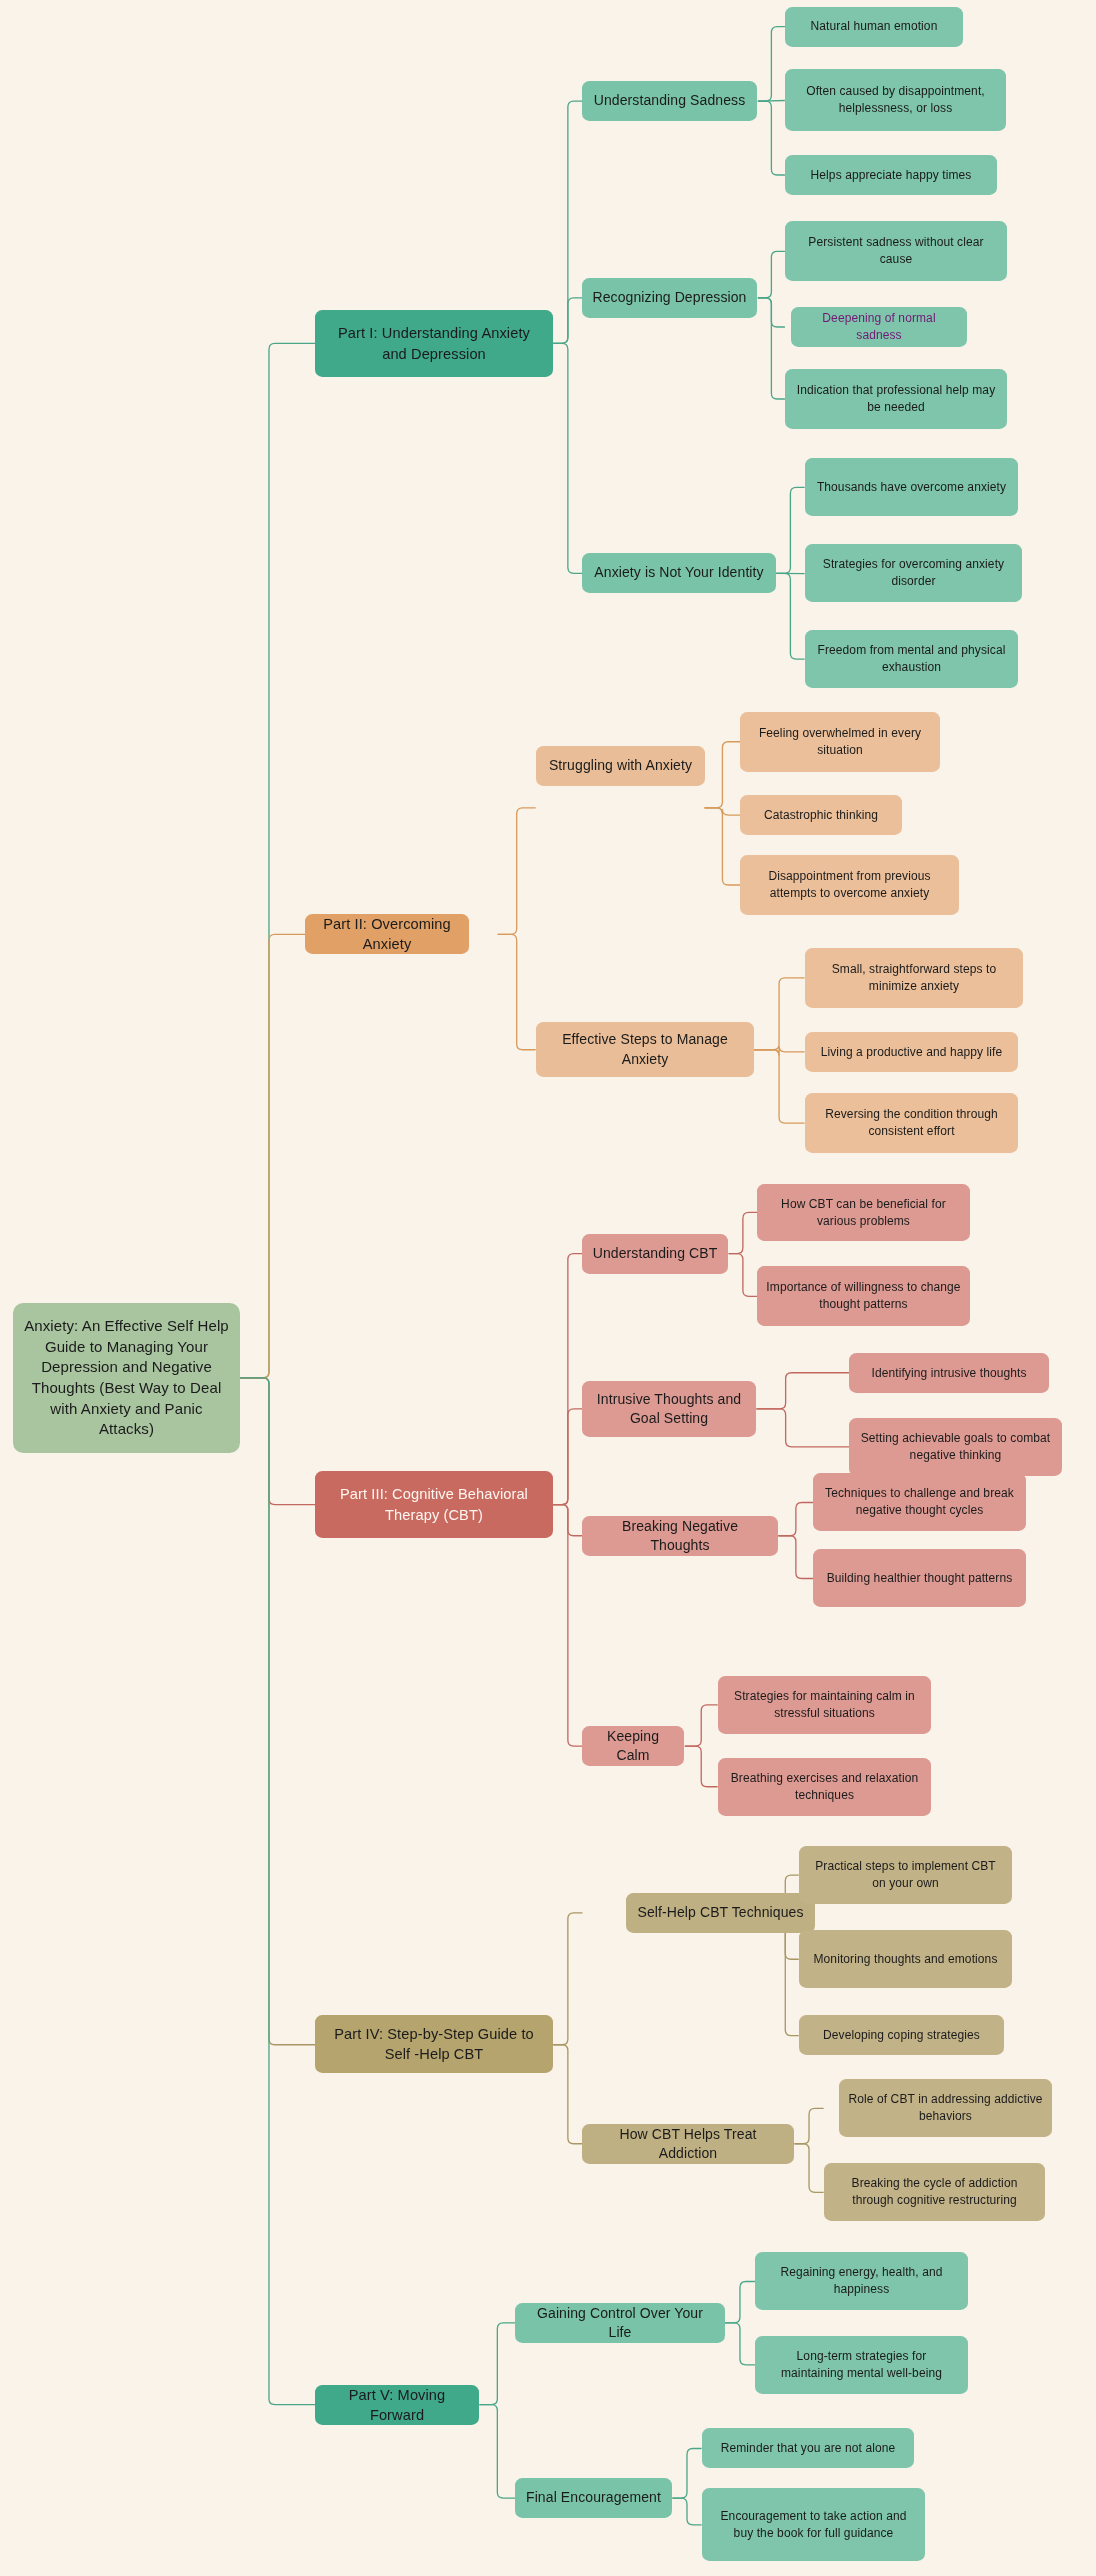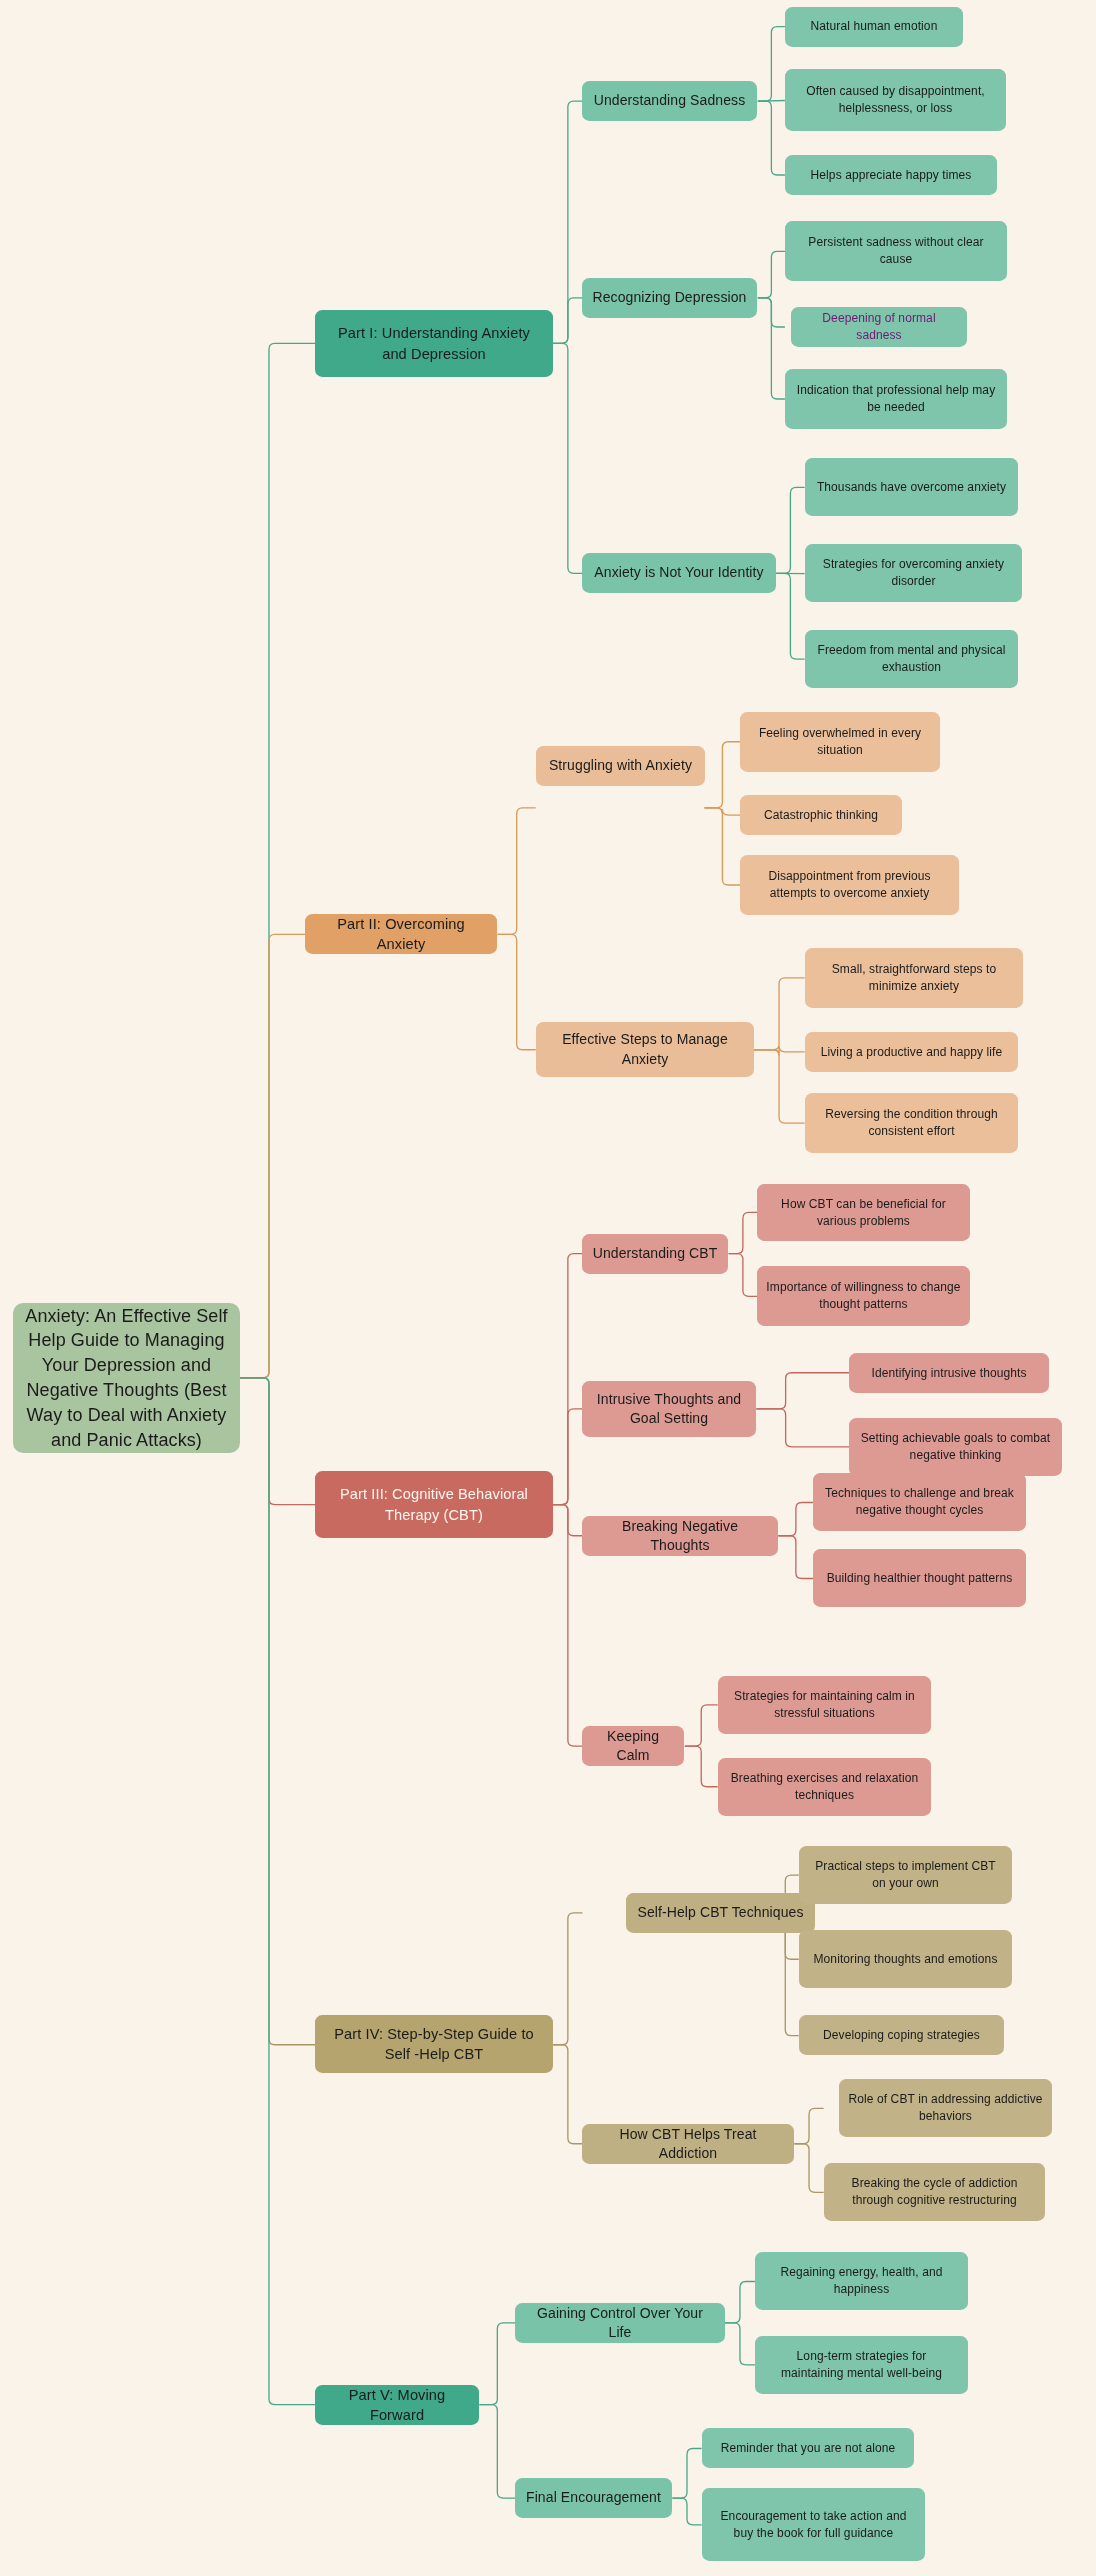--- a/index.html
+++ b/index.html
@@ -35,21 +35,21 @@
     border-radius: 7.3px;
     padding: 4.4px 8.8px;
     line-height: 1.38;
     color: #1b1b1b;
     letter-spacing: 0.1px;
     word-wrap: break-word;
     overflow-wrap: break-word;
   }
   .node span { display: block; width: 100%; }
   .node.root {
-    font-size: 18px;
+    font-size: 15px;
     border-radius: 10.2px;
   }
   .node.lvl1 { font-size: 14.6px; }
   .node.lvl2 { font-size: 14px; }
   .node.lvl3 { font-size: 12px; }
 </style>
 </head>
 <body>
 
 <div id="canvas">
@@ -141,21 +141,21 @@
       </div>
       <div class="node lvl3" style="left: 805px; top: 458px; width: 213px; height: 58px; background: rgb(126, 197, 171); color: rgb(27, 27, 27);">
         <span>Thousands have overcome anxiety</span>
       </div>
       <div class="node lvl3" style="left: 805px; top: 544px; width: 217px; height: 58px; background: rgb(126, 197, 171); color: rgb(27, 27, 27);">
         <span>Strategies for overcoming anxiety disorder</span>
       </div>
       <div class="node lvl3" style="left: 805px; top: 630px; width: 213px; height: 58px; background: rgb(126, 197, 171); color: rgb(27, 27, 27);">
         <span>Freedom from mental and physical exhaustion</span>
       </div>
-      <div class="node lvl1" style="left: 305px; top: 914px; width: 192px; height: 40px; background: rgb(224, 160, 102); color: rgb(27, 27, 27);">
+      <div class="node lvl1" style="left: 305px; top: 914px; width: 164px; height: 40px; background: rgb(224, 160, 102); color: rgb(27, 27, 27);">
         <span>Part II: Overcoming Anxiety</span>
       </div>
       <div class="node lvl2" style="left: 536px; top: 746px; width: 169px; height: 40px; background: rgb(233, 189, 151); color: rgb(27, 27, 27);">
         <span>Struggling with Anxiety</span>
       </div>
       <div class="node lvl3" style="left: 740px; top: 712px; width: 200px; height: 60px; background: rgb(234, 191, 154); color: rgb(27, 27, 27);">
         <span>Feeling overwhelmed in every situation</span>
       </div>
       <div class="node lvl3" style="left: 740px; top: 795px; width: 162px; height: 40px; background: rgb(234, 191, 154); color: rgb(27, 27, 27);">
         <span>Catastrophic thinking</span>

